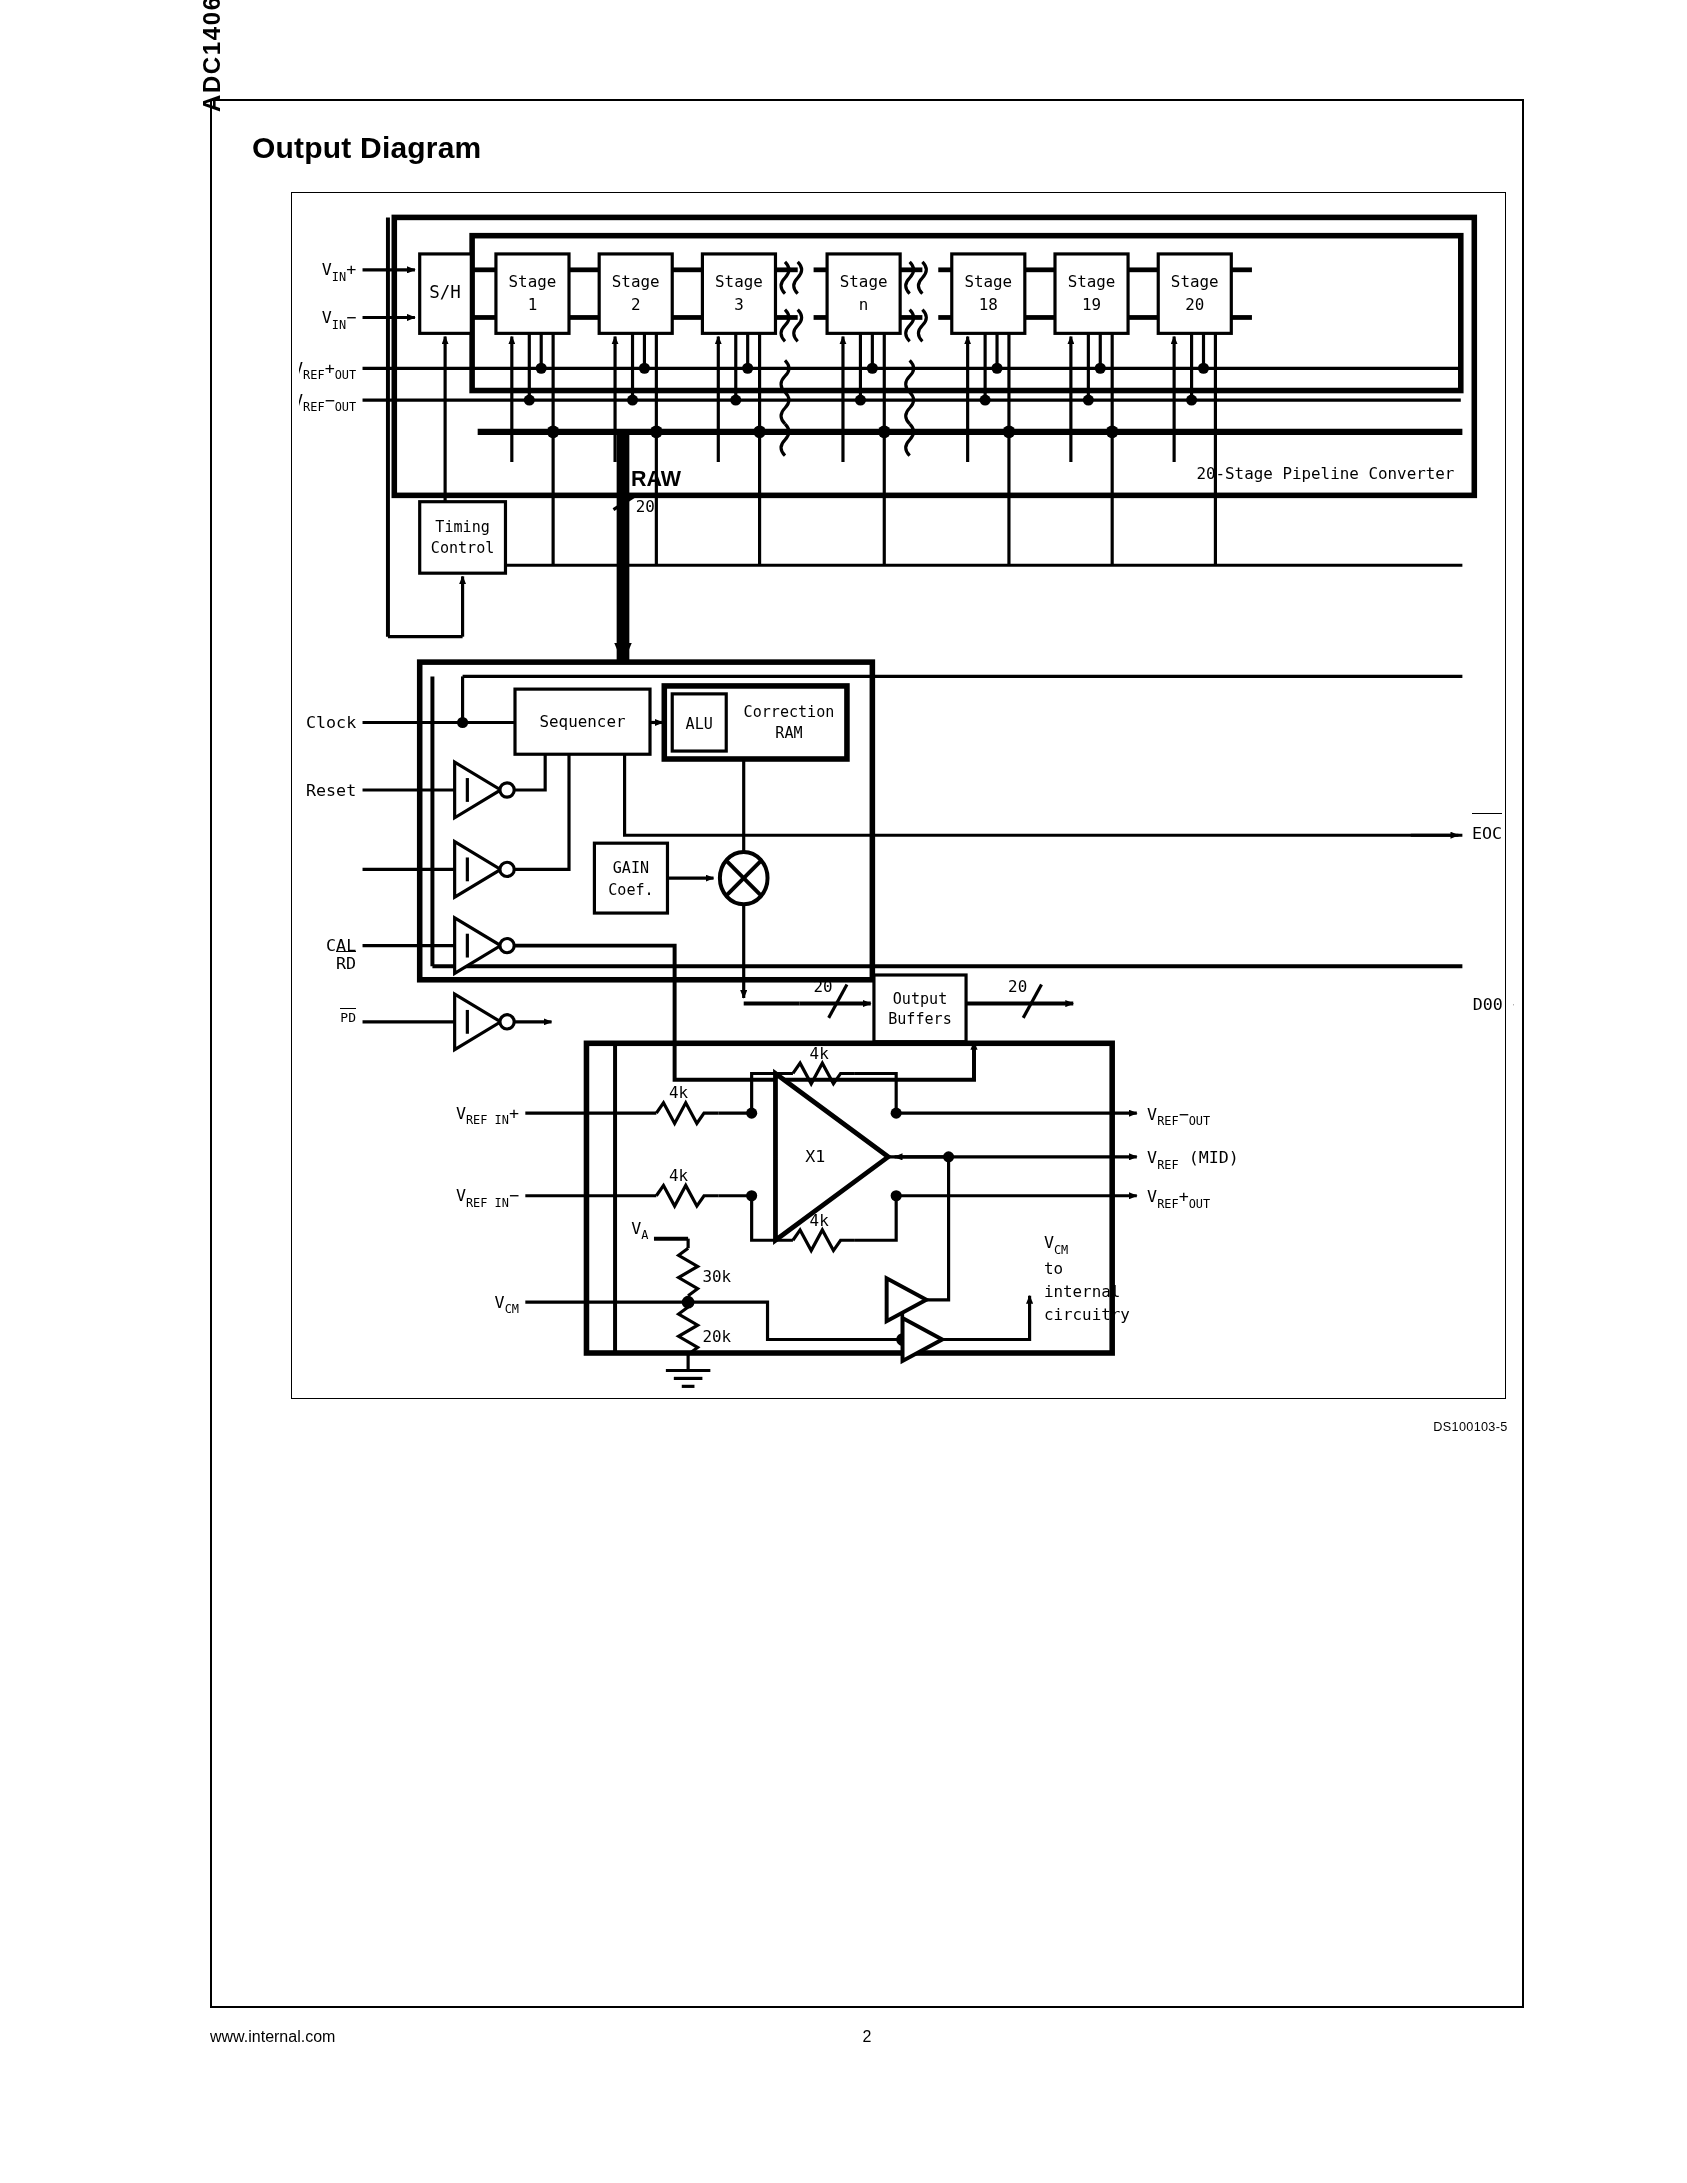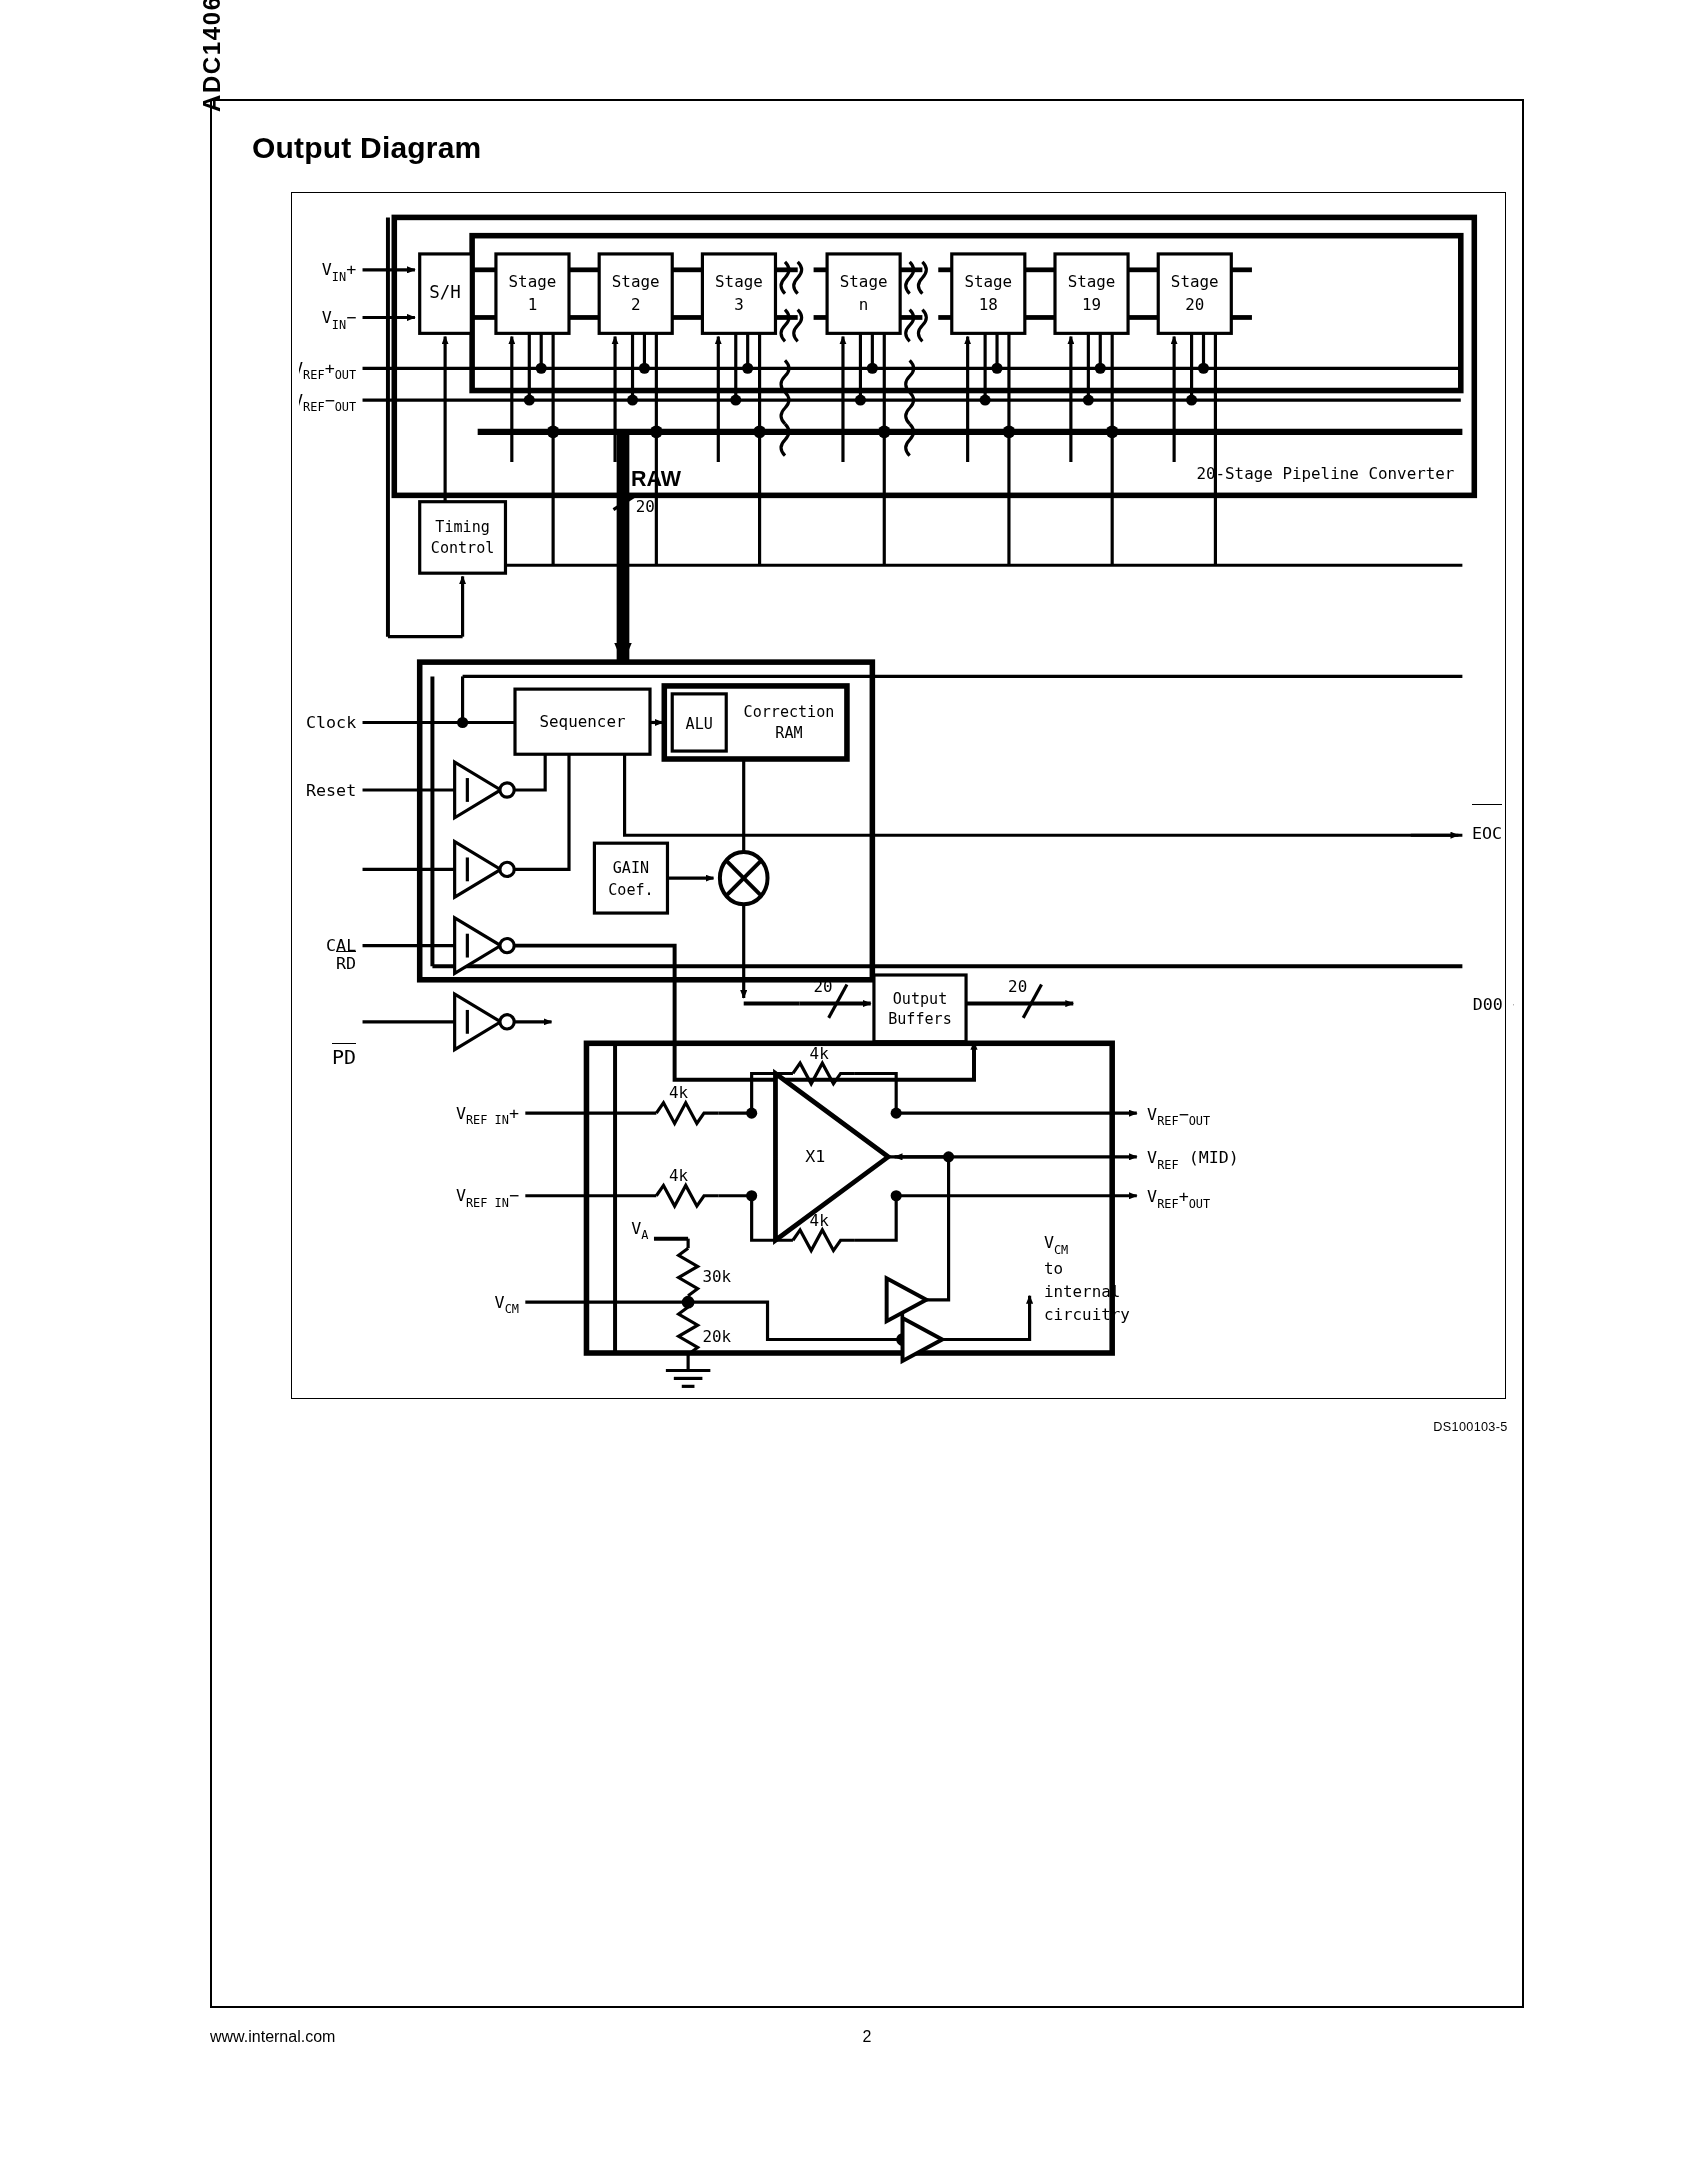--- a/index.html
+++ b/index.html
@@ -445,26 +445,26 @@
         <text x="938" y="1421" font-size="20" class="mono">circuitry</text>
       </g>
     </svg>
 
     <div style="position:absolute;left:0;top:0;width:1215px;height:1215px;pointer-events:none;">
       <div style="position:absolute;left:0;top:742px;width:57px;text-align:right;
                   font-family:'DejaVu Sans Mono',monospace;font-size:16.7px;margin-top:19px;">
         <span style="border-top:1.6px solid #000;padding-top:0.8px;">RD</span>
       </div>
       <div style="position:absolute;left:0;top:818px;width:57px;text-align:right;
-                  font-family:'DejaVu Sans Mono',monospace;font-size:20px;margin-top:35px;">
+                  font-family:'DejaVu Sans Mono',monospace;font-size:13px;">
         <span style="border-top:1.6px solid #000;padding-top:0.8px;">PD</span>
       </div>
       <div style="position:absolute;left:1173px;top:631px;
                   font-family:'DejaVu Sans Mono',monospace;font-size:16.7px;">
-        <span style="border-top:1.6px solid #000;padding-top:18px;margin-top:45px;">EOC</span>
+        <span style="border-top:1.6px solid #000;padding-top:9px;margin-top:45px;">EOC</span>
       </div>
     </div>
 
     <div class="doc-id">DS100103-5</div>
   </div>
 </div>
 
 <div class="footer">
   <span class="url">www.internal.com</span>
   <span class="pno">2</span>

